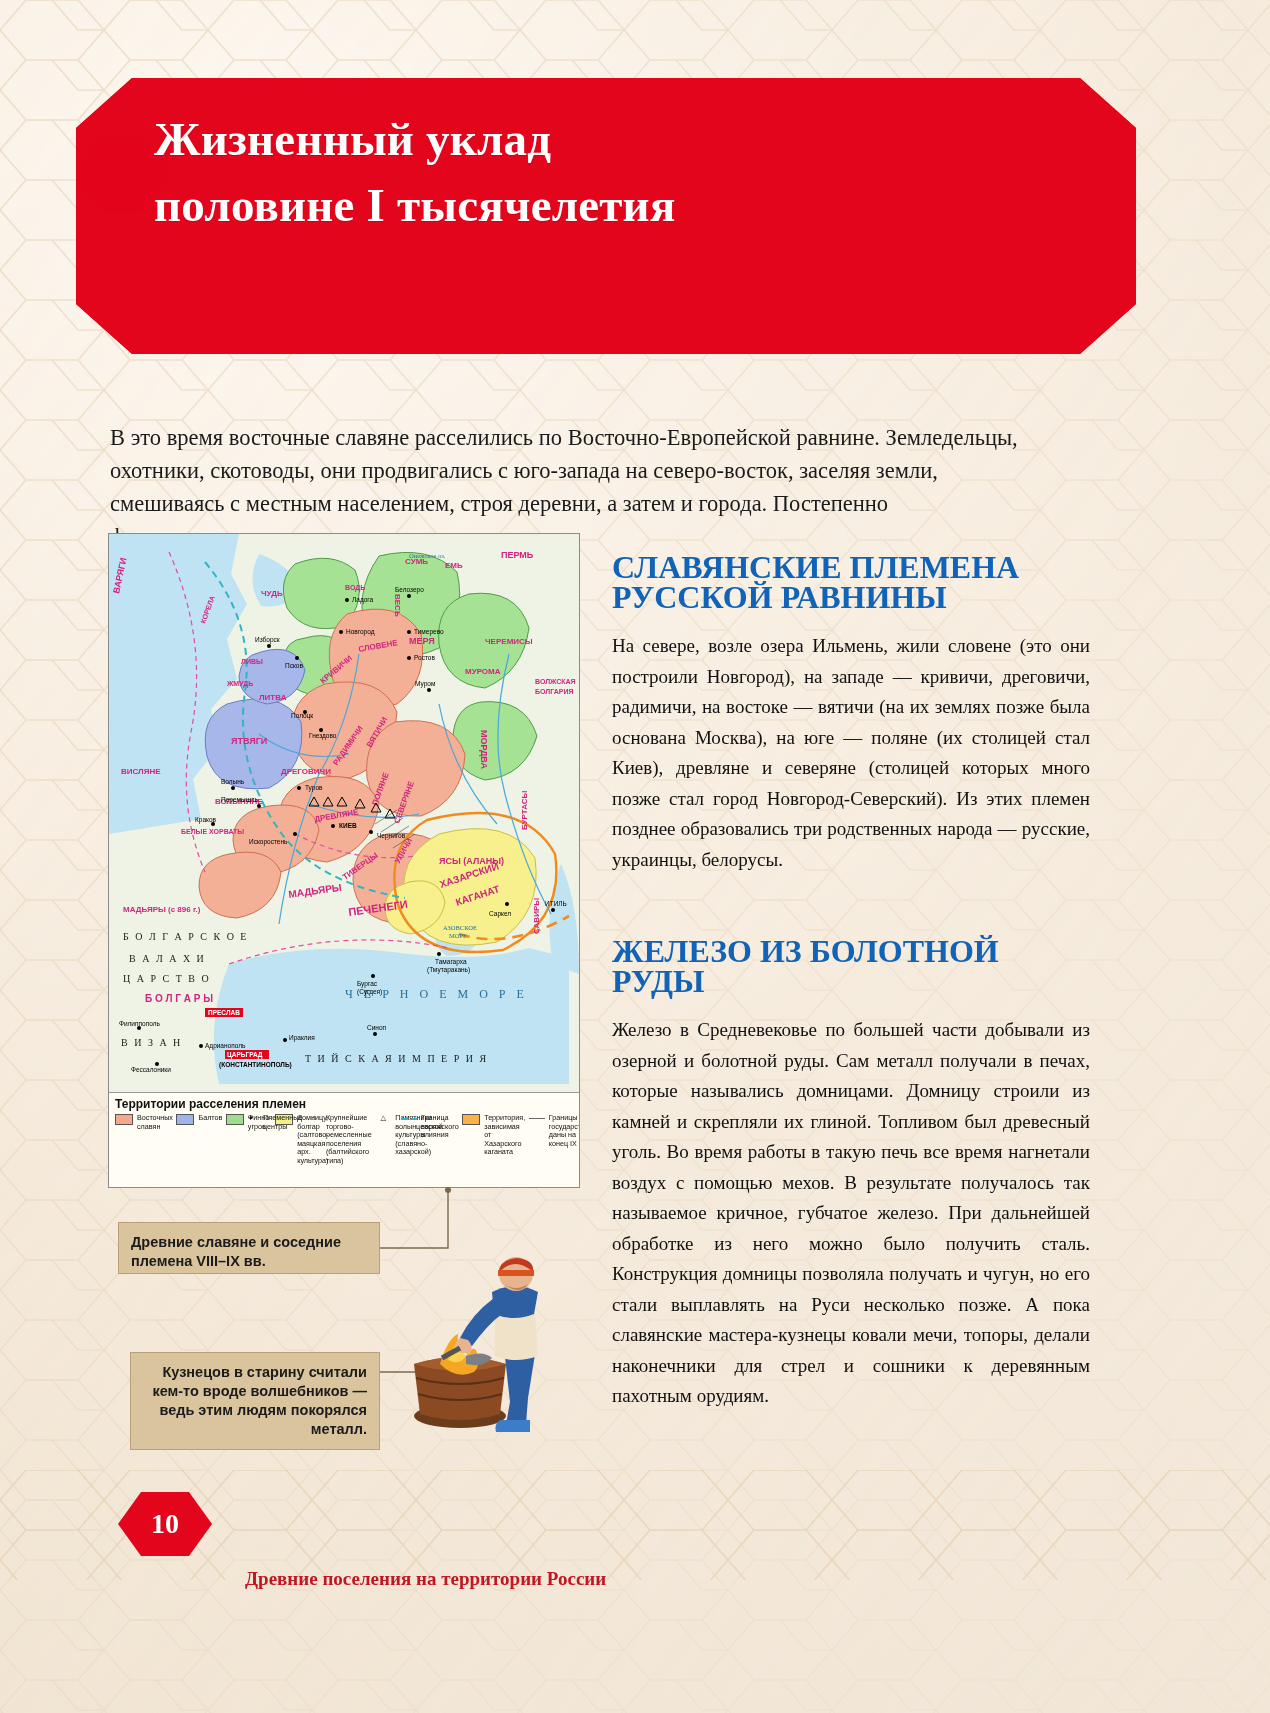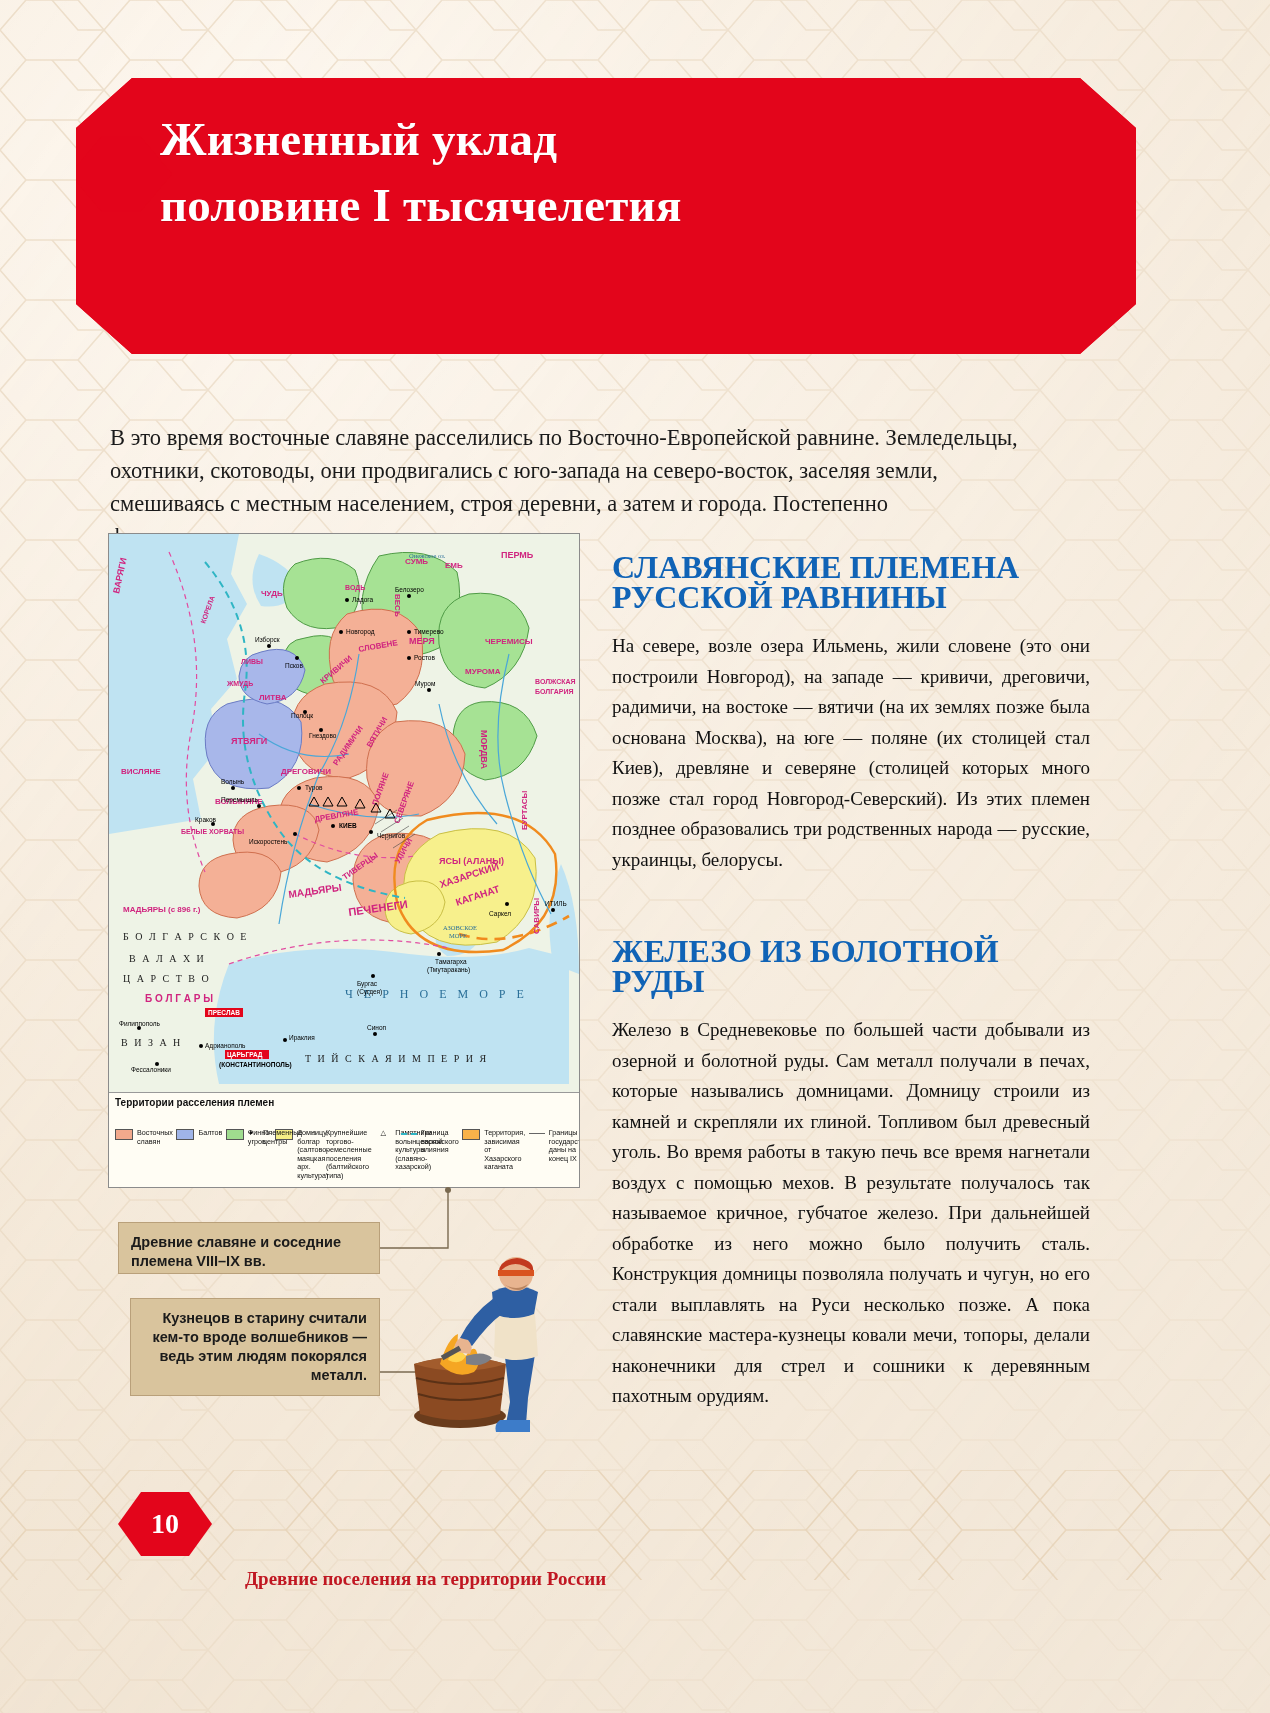--- a/index.html
+++ b/index.html
@@ -16,21 +16,21 @@
   }
   .hexlayer{position:absolute;inset:0;opacity:.55;}
   .hexlayer svg{width:100%;height:100%;display:block;}
 
   
   .title-banner{
     position:absolute;left:76px;top:78px;width:1060px;height:276px;
   }
   .title-banner svg{position:absolute;inset:0;width:100%;height:100%;}
   .title-text{
-    position:absolute;left:84px;top:28px;width:930px;
+    position:absolute;left:78px;top:28px;width:930px;
     color:#fff;font-weight:bold;font-size:47px;line-height:66px;
     letter-spacing:.2px;
     font-family:"Liberation Serif", serif;
     text-shadow:0 1px 0 rgba(0,0,0,.12);
   }
 
   
   .intro{
     position:absolute;left:110px;top:398px;width:930px;
     font-size:22.5px;line-height:33px;color:#1a1a1a;
@@ -42,36 +42,36 @@
     position:absolute;left:108px;top:533px;width:470px;height:653px;
     border:1px solid #8b8b8b;background:#d8eef6;overflow:hidden;
   }
   .map-wrap svg{position:absolute;left:0;top:0;}
   .legend{
     position:absolute;left:0;bottom:0;width:100%;height:95px;
     background:#fffdf4;border-top:1px solid #999;
     font-family:"Liberation Sans", sans-serif;font-size:7.2px;color:#111;
     box-sizing:border-box;padding:4px 6px;
   }
-  .legend .lg-title{font-weight:bold;font-size:10px;margin-bottom:21px;}
+  .legend .lg-title{font-weight:bold;font-size:12px;margin-bottom:3px;}
   .legend-cols{display:flex;gap:8px;}
   .legend-col{display:flex;flex-direction:row;gap:3.5px;}
   .lg-row{display:flex;align-items:flex-start;gap:4px;line-height:8.6px;}
   .sw{width:16px;height:9px;border:.6px solid #555;flex:none;}
   .mini{width:16px;flex:none;display:flex;align-items:center;justify-content:center;height:9px;}
 
   
   .callout{
     position:absolute;background:#d9c49d;border:1px solid #b9a07a;
     font-family:"Liberation Sans", sans-serif;font-weight:bold;
     font-size:14.5px;line-height:19px;color:#1b1b1b;
     padding:10px 12px;box-sizing:border-box;
   }
   #callout-map{left:118px;top:1222px;width:262px;height:52px;}
-  #callout-smith{left:130px;top:1298px;width:250px;height:98px;text-align:right;}
+  #callout-smith{left:130px;top:1352px;width:250px;height:98px;text-align:right;}
   .leader{position:absolute;border-top:1px solid #7a6a50;}
 
   
   .col-right{position:absolute;left:612px;top:552px;width:478px;}
   .h2{
     color:#1063b6;font-weight:bold;font-size:32px;line-height:30px;
     font-family:"Liberation Serif", serif;margin:0 0 14px 0;
   }
   .body-text{
     font-family:Liberation Serif, serif;

